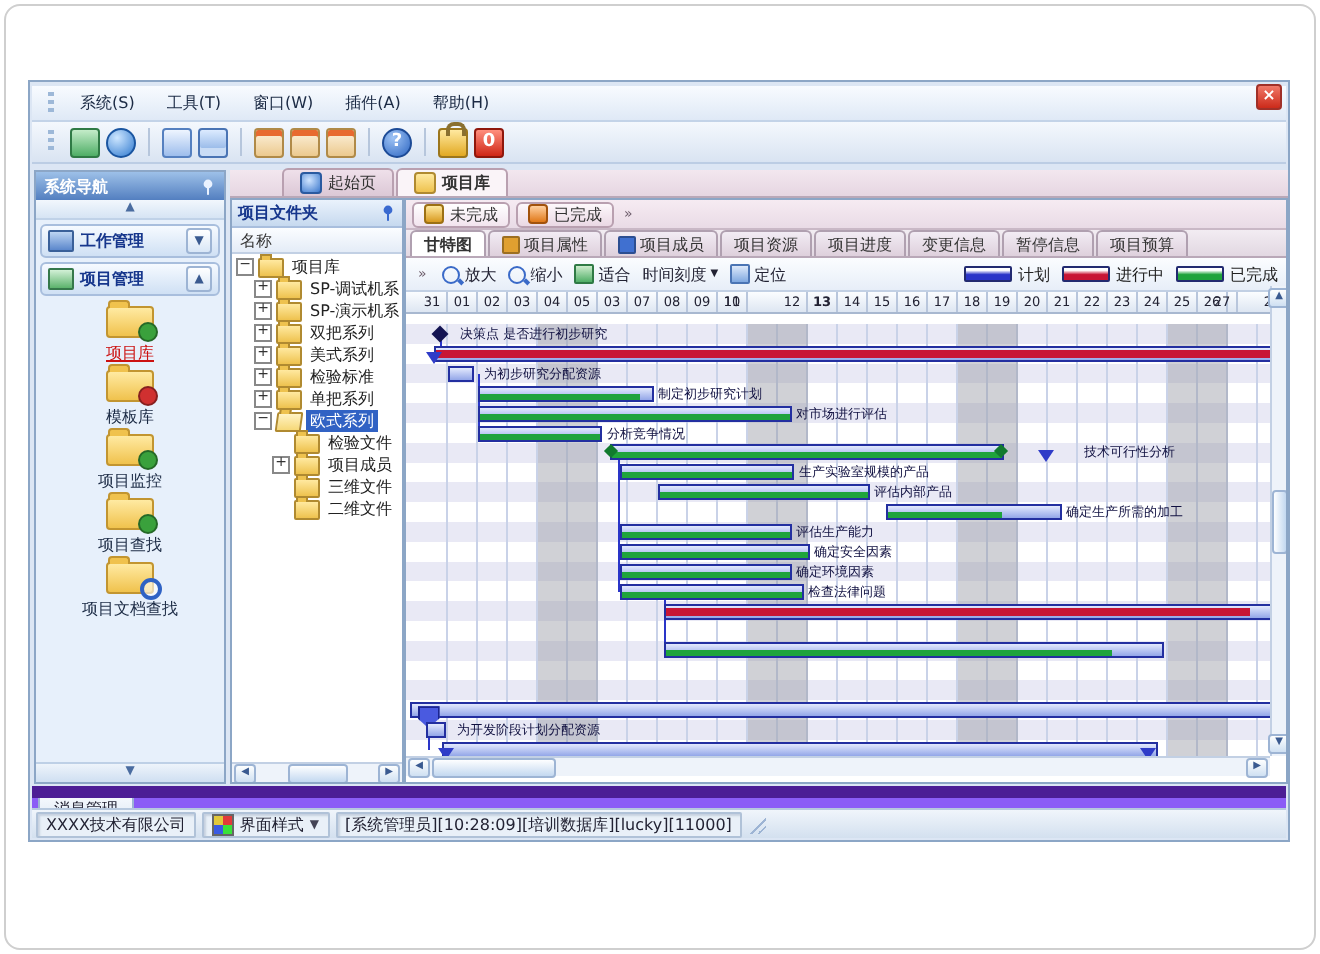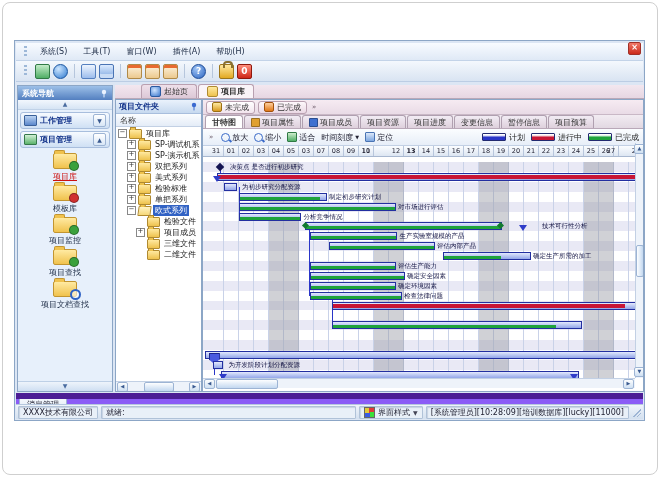--- a/index.html
+++ b/index.html
@@ -553,21 +553,20 @@
       <div class="vthumb"></div>
       <div class="sbtn">▼</div>
     </div>
   </div>
 
   <div class="bottomtabs">
     <div class="btab">消息管理</div>
   </div>
   <div class="statusbar">
     <div class="spanel">XXXX技术有限公司</div>
-    <div class="spanel msg">就绪:</div>
     <div class="spanel">
       <span class="style-ic"></span>
       <span>界面样式</span>
       <span style="margin-left:3px;font-size:6px;color:#445;">▼</span>
     </div>
     <div class="spanel">[系统管理员][10:28:09][培训数据库][lucky][11000]</div>
     <div class="sgrip"></div>
   </div>
 </div>
 

